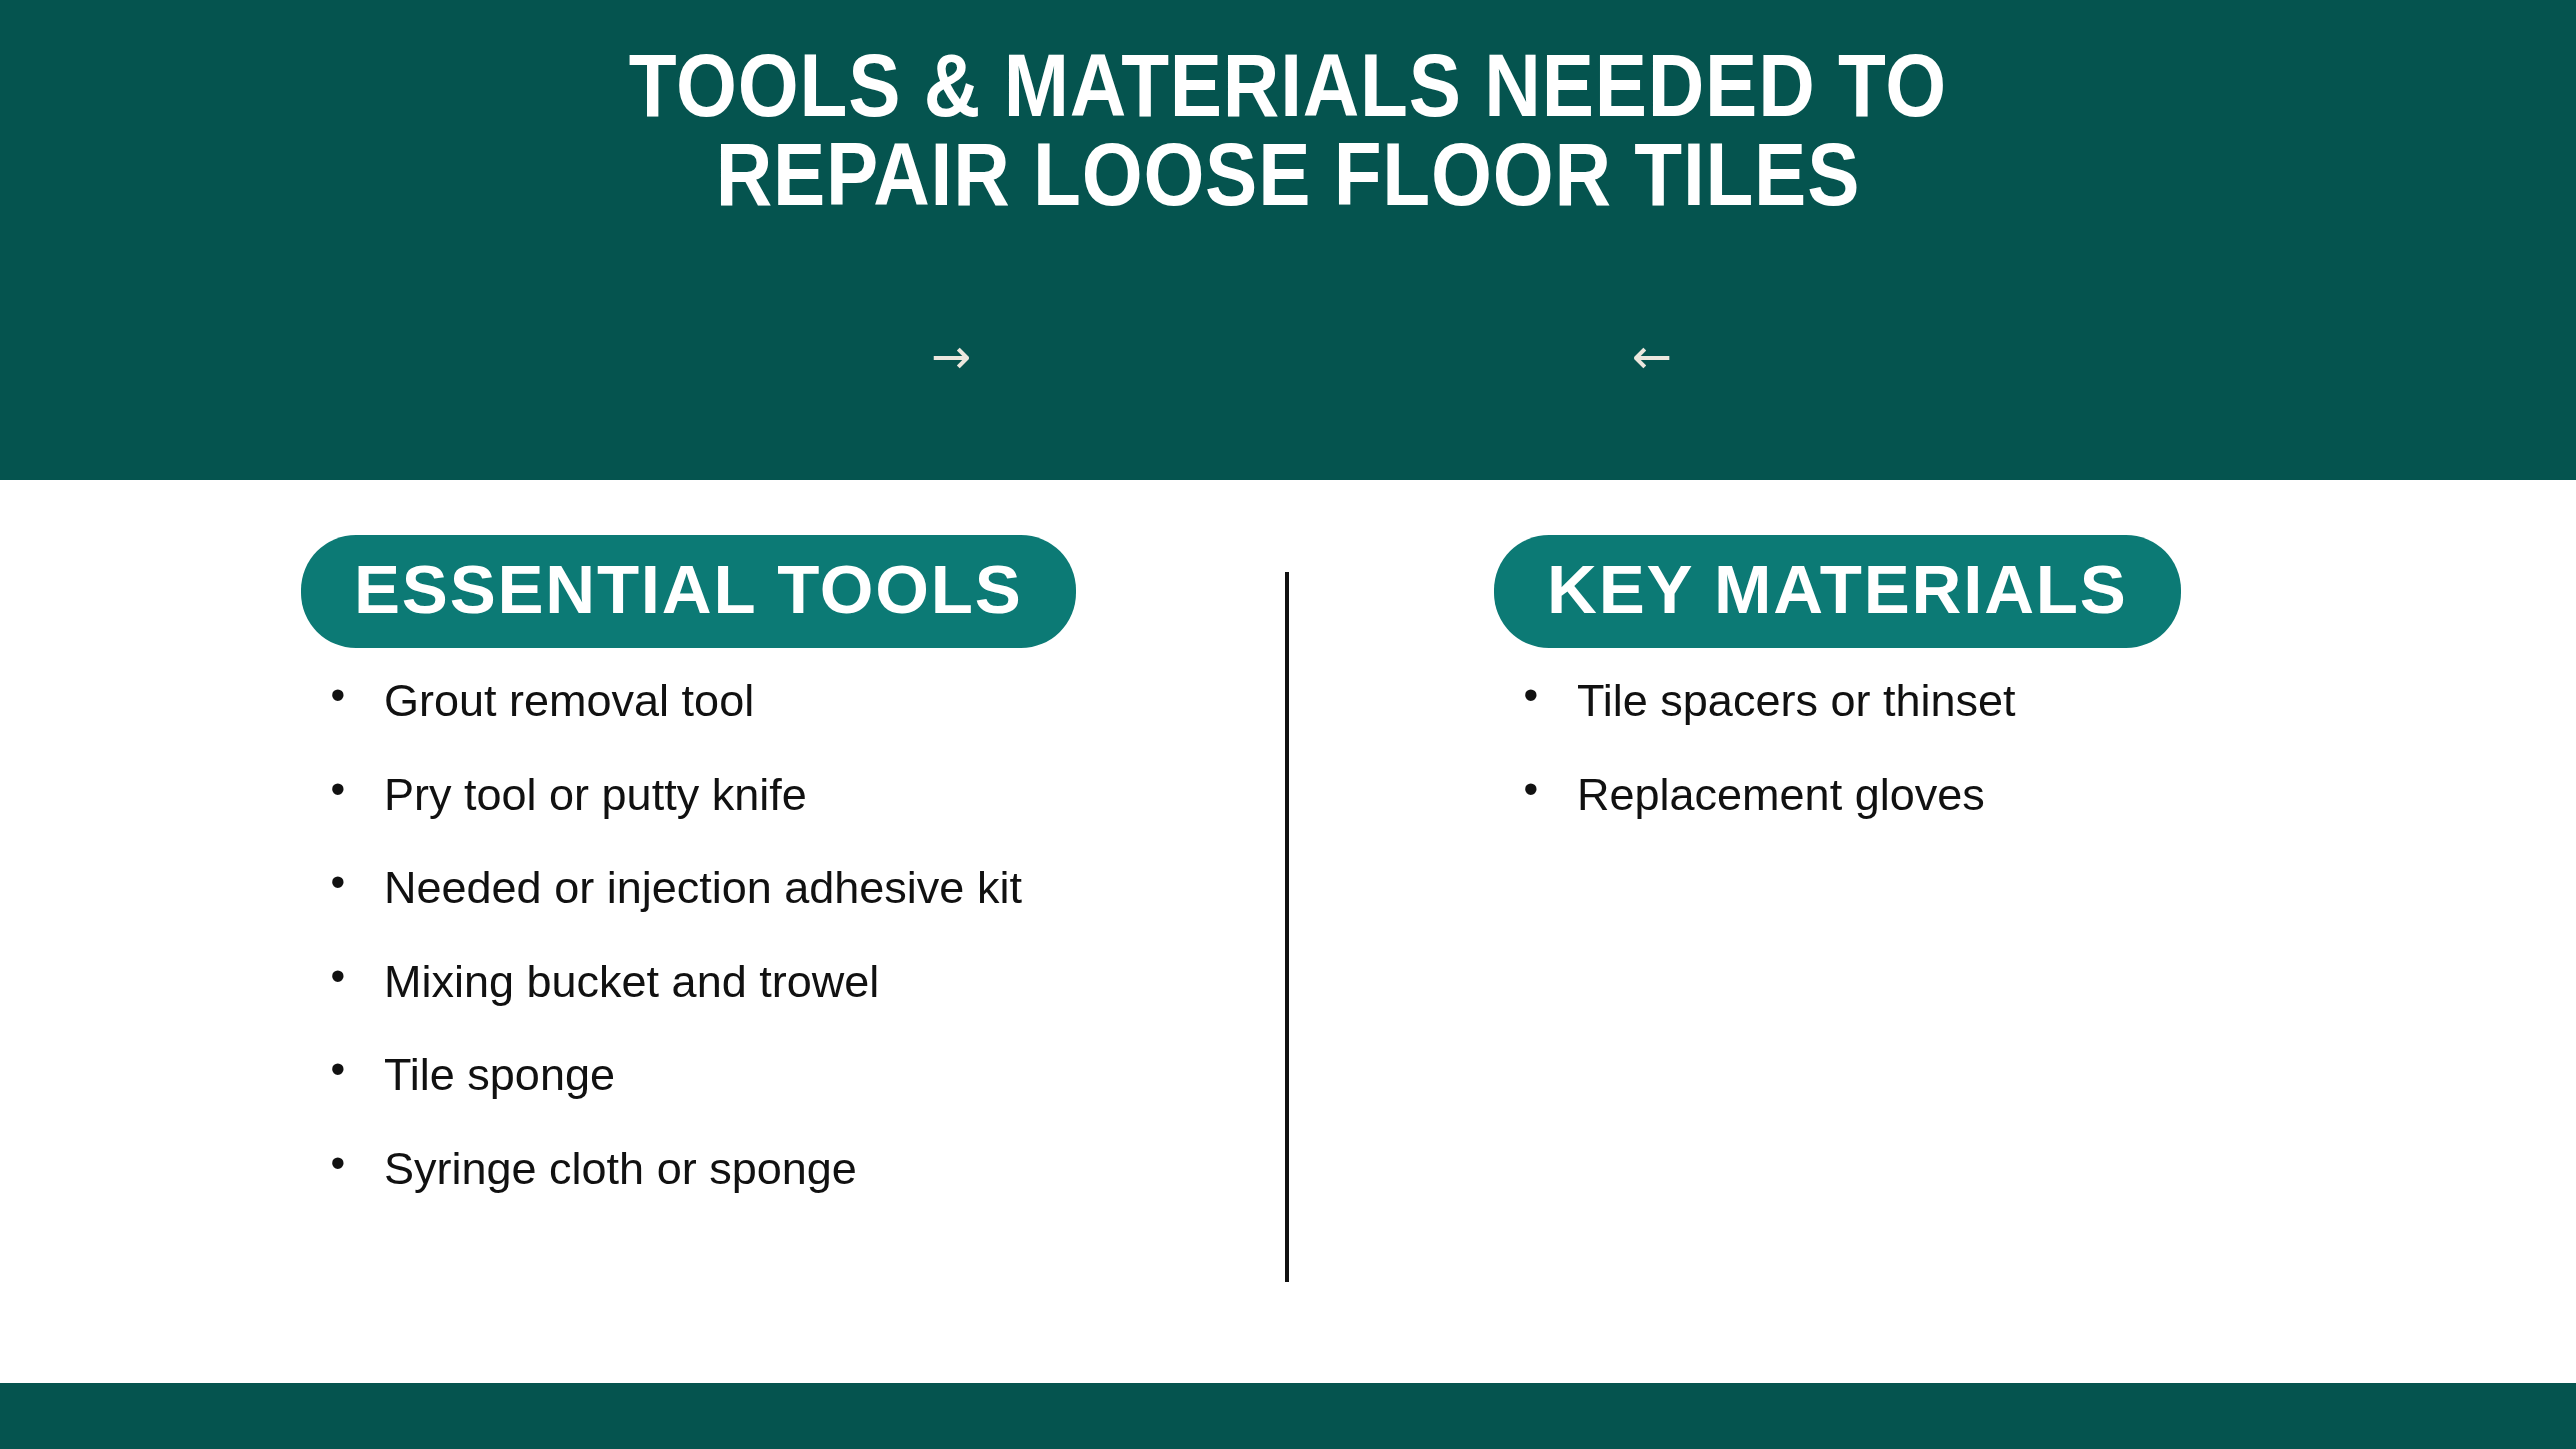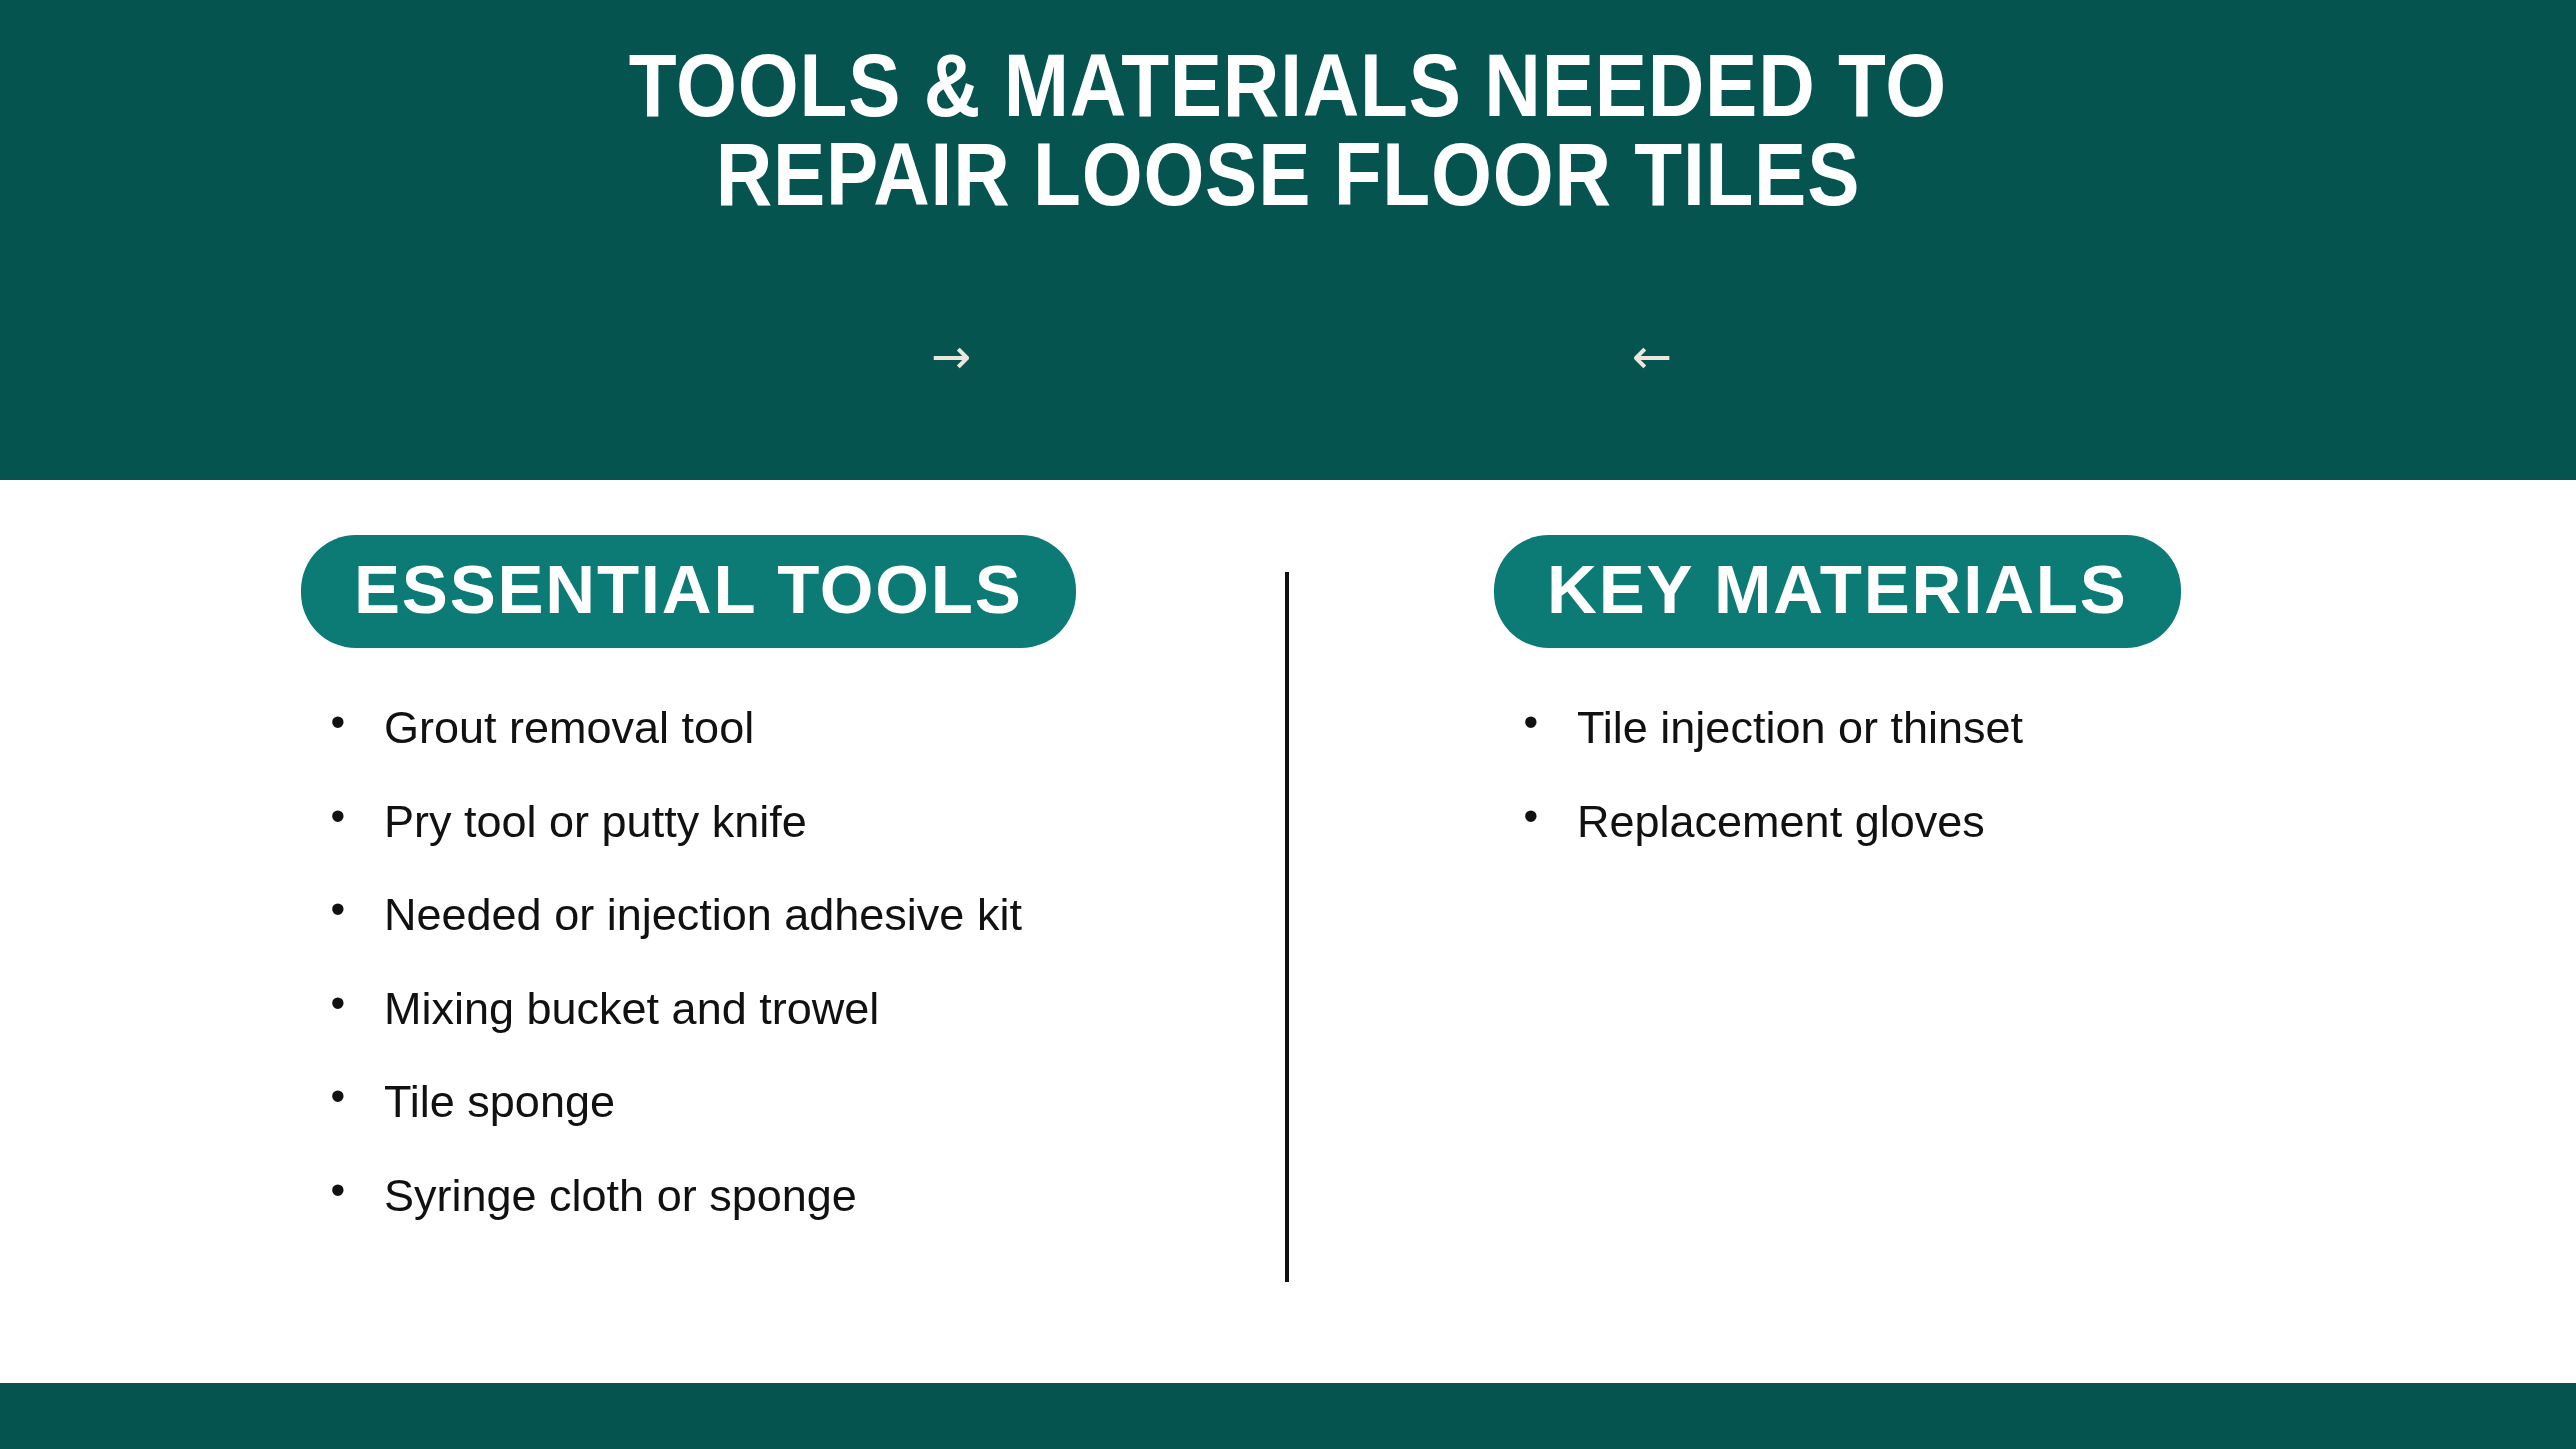--- a/index.html
+++ b/index.html
@@ -94,21 +94,21 @@
     padding: 20px 53px 24px 53px;
     font-size: 69px;
     font-weight: bold;
     letter-spacing: 1.8px;
     text-transform: uppercase;
     line-height: 1;
     white-space: nowrap;
   }
 
   .list {
-    margin-top: 55px;
+    margin-top: 28px;
     list-style: none;
     padding-left: 22px;
   }
   .list li {
     position: relative;
     font-size: 45px;
     color: #111111;
     line-height: 1.1;
     padding-left: 61px;
     margin-bottom: 44px;
@@ -160,21 +160,21 @@
         <li>Needed or injection adhesive kit</li>
         <li>Mixing bucket and trowel</li>
         <li>Tile sponge</li>
         <li>Syringe cloth or sponge</li>
       </ul>
     </div>
 
     <div class="column column-right">
       <div class="pill">Key Materials</div>
       <ul class="list">
-        <li>Tile injection or thinset</li>
+        <li>Tile spacers or thinset</li>
         <li>Replacement gloves</li>
       </ul>
     </div>
 
   </div>
 
   <div class="footer"></div>
 
 </div>
 

